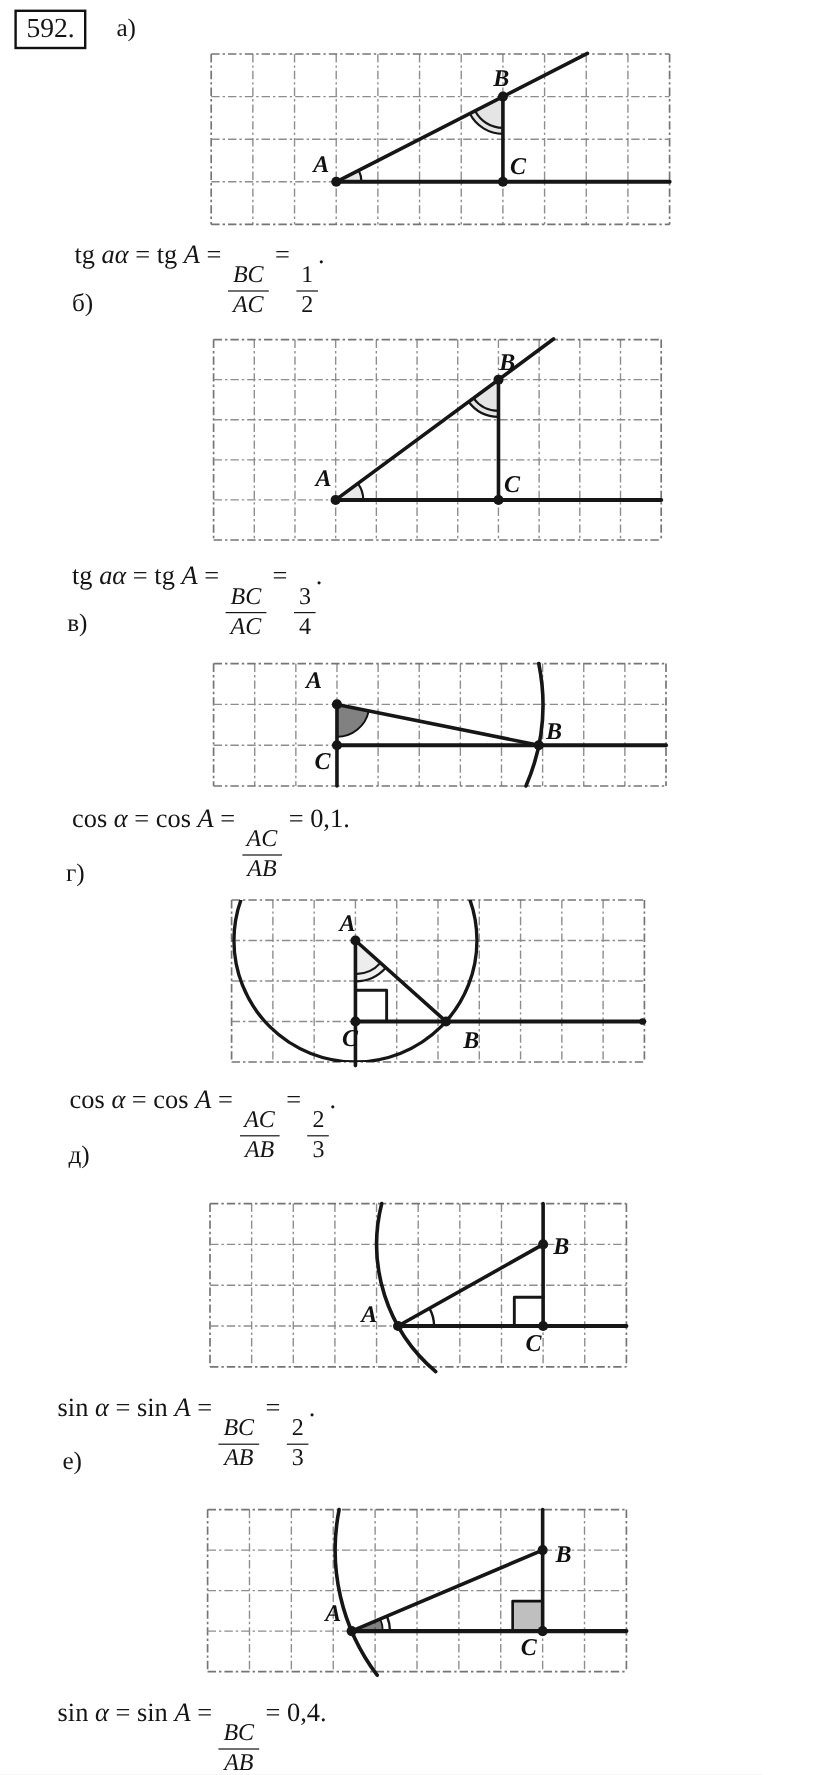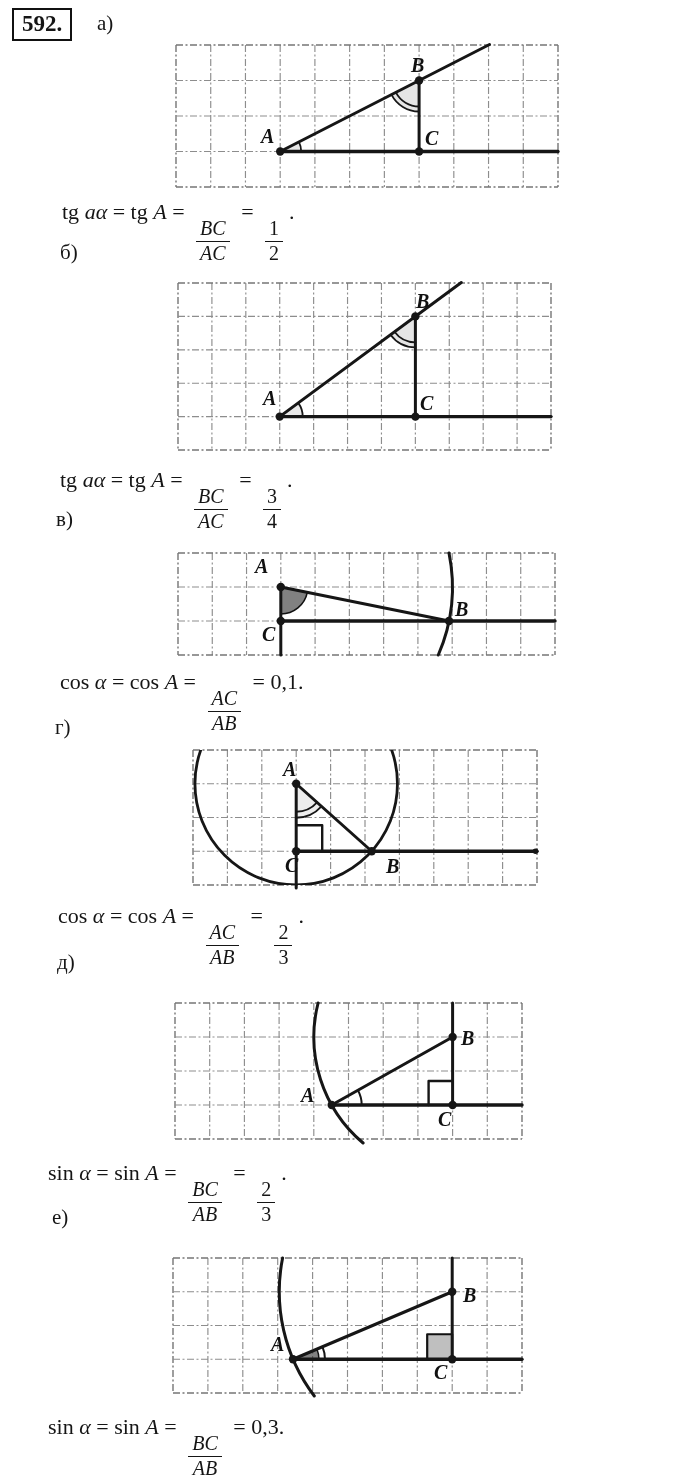--- a/index.html
+++ b/index.html
@@ -1,24 +1,24 @@
 <!DOCTYPE html>
 <html><head>
 <meta charset="utf-8">
 <style>
   html,body{margin:0;padding:0;background:#e8e8e8;}
   .page{position:relative;width:700px;height:1479px;background:#ffffff;
         font-family:"Liberation Serif",serif;color:#151515;overflow:hidden;}
   .problem-box{position:absolute;left:12px;top:8px;border:2.2px solid #111;
-        padding:1px 8px 3px;font-weight:bold;font-size:23px;line-height:1.1;background:#fff;}
+        padding:1px 8px 3px;font-weight:normal;font-size:23px;line-height:1.1;background:#fff;}
   .part-label{position:absolute;font-size:21px;line-height:1.1;}
   .formula{position:absolute;font-size:22px;white-space:pre;line-height:1.1;}
   .formula .it{font-style:italic;}
   .frac{display:inline-flex;flex-direction:column;align-items:center;
-        vertical-align:-16px;margin:0 6px;justify-content:space-between;}
+        vertical-align:-16px;margin:0 0;justify-content:space-between;}
   .frac .num{font-size:20px;line-height:1.08;padding:0 4px 1px;border-bottom:1.7px solid #151515;}
   .frac .den{font-size:20px;line-height:1.08;padding:1px 4px 0;}
   svg{position:absolute;overflow:visible;}
   .pt-label{font-family:"Liberation Serif",serif;font-weight:bold;font-style:italic;
         font-size:20px;fill:#111;}
   .gridline{stroke-linecap:butt;}
 </style>
 </head>
 <body>
 
@@ -250,14 +250,14 @@
       <path d="M293,1359.25 L452.2,1291.75" fill="none" stroke="#161616" stroke-width="3" stroke-linecap="round" stroke-linejoin="round"></path>
       <path d="M452.2,1258 L452.2,1359.25" fill="none" stroke="#161616" stroke-width="3" stroke-linecap="round" stroke-linejoin="round"></path>
       <path d="M293,1359.25 L522,1359.25" fill="none" stroke="#161616" stroke-width="3.4" stroke-linecap="round" stroke-linejoin="round"></path>
       <circle cx="293" cy="1359.25" r="4.2" fill="#161616"></circle>
       <circle cx="452.2" cy="1291.75" r="4.2" fill="#161616"></circle>
       <circle cx="452.2" cy="1359.25" r="4.2" fill="#161616"></circle>
       <text x="271" y="1351" class="pt-label">A</text>
       <text x="463" y="1302" class="pt-label">B</text>
       <text x="434" y="1379" class="pt-label">C</text>
     </svg>
-    <div class="formula" style="left: 48px; top: 1415px;"><span>sin </span><span class="it">α</span><span> = sin </span><span class="it">A</span><span> = </span><span class="frac"><span class="num it">BC</span><span class="den it">AB</span></span><span> = 0,3.</span></div>
+    <div class="formula" style="left: 48px; top: 1415px;"><span>sin </span><span class="it">α</span><span> = sin </span><span class="it">A</span><span> = </span><span class="frac"><span class="num it">BC</span><span class="den it">AB</span></span><span> = 0,4.</span></div>
   </div>
 
 </body></html>

